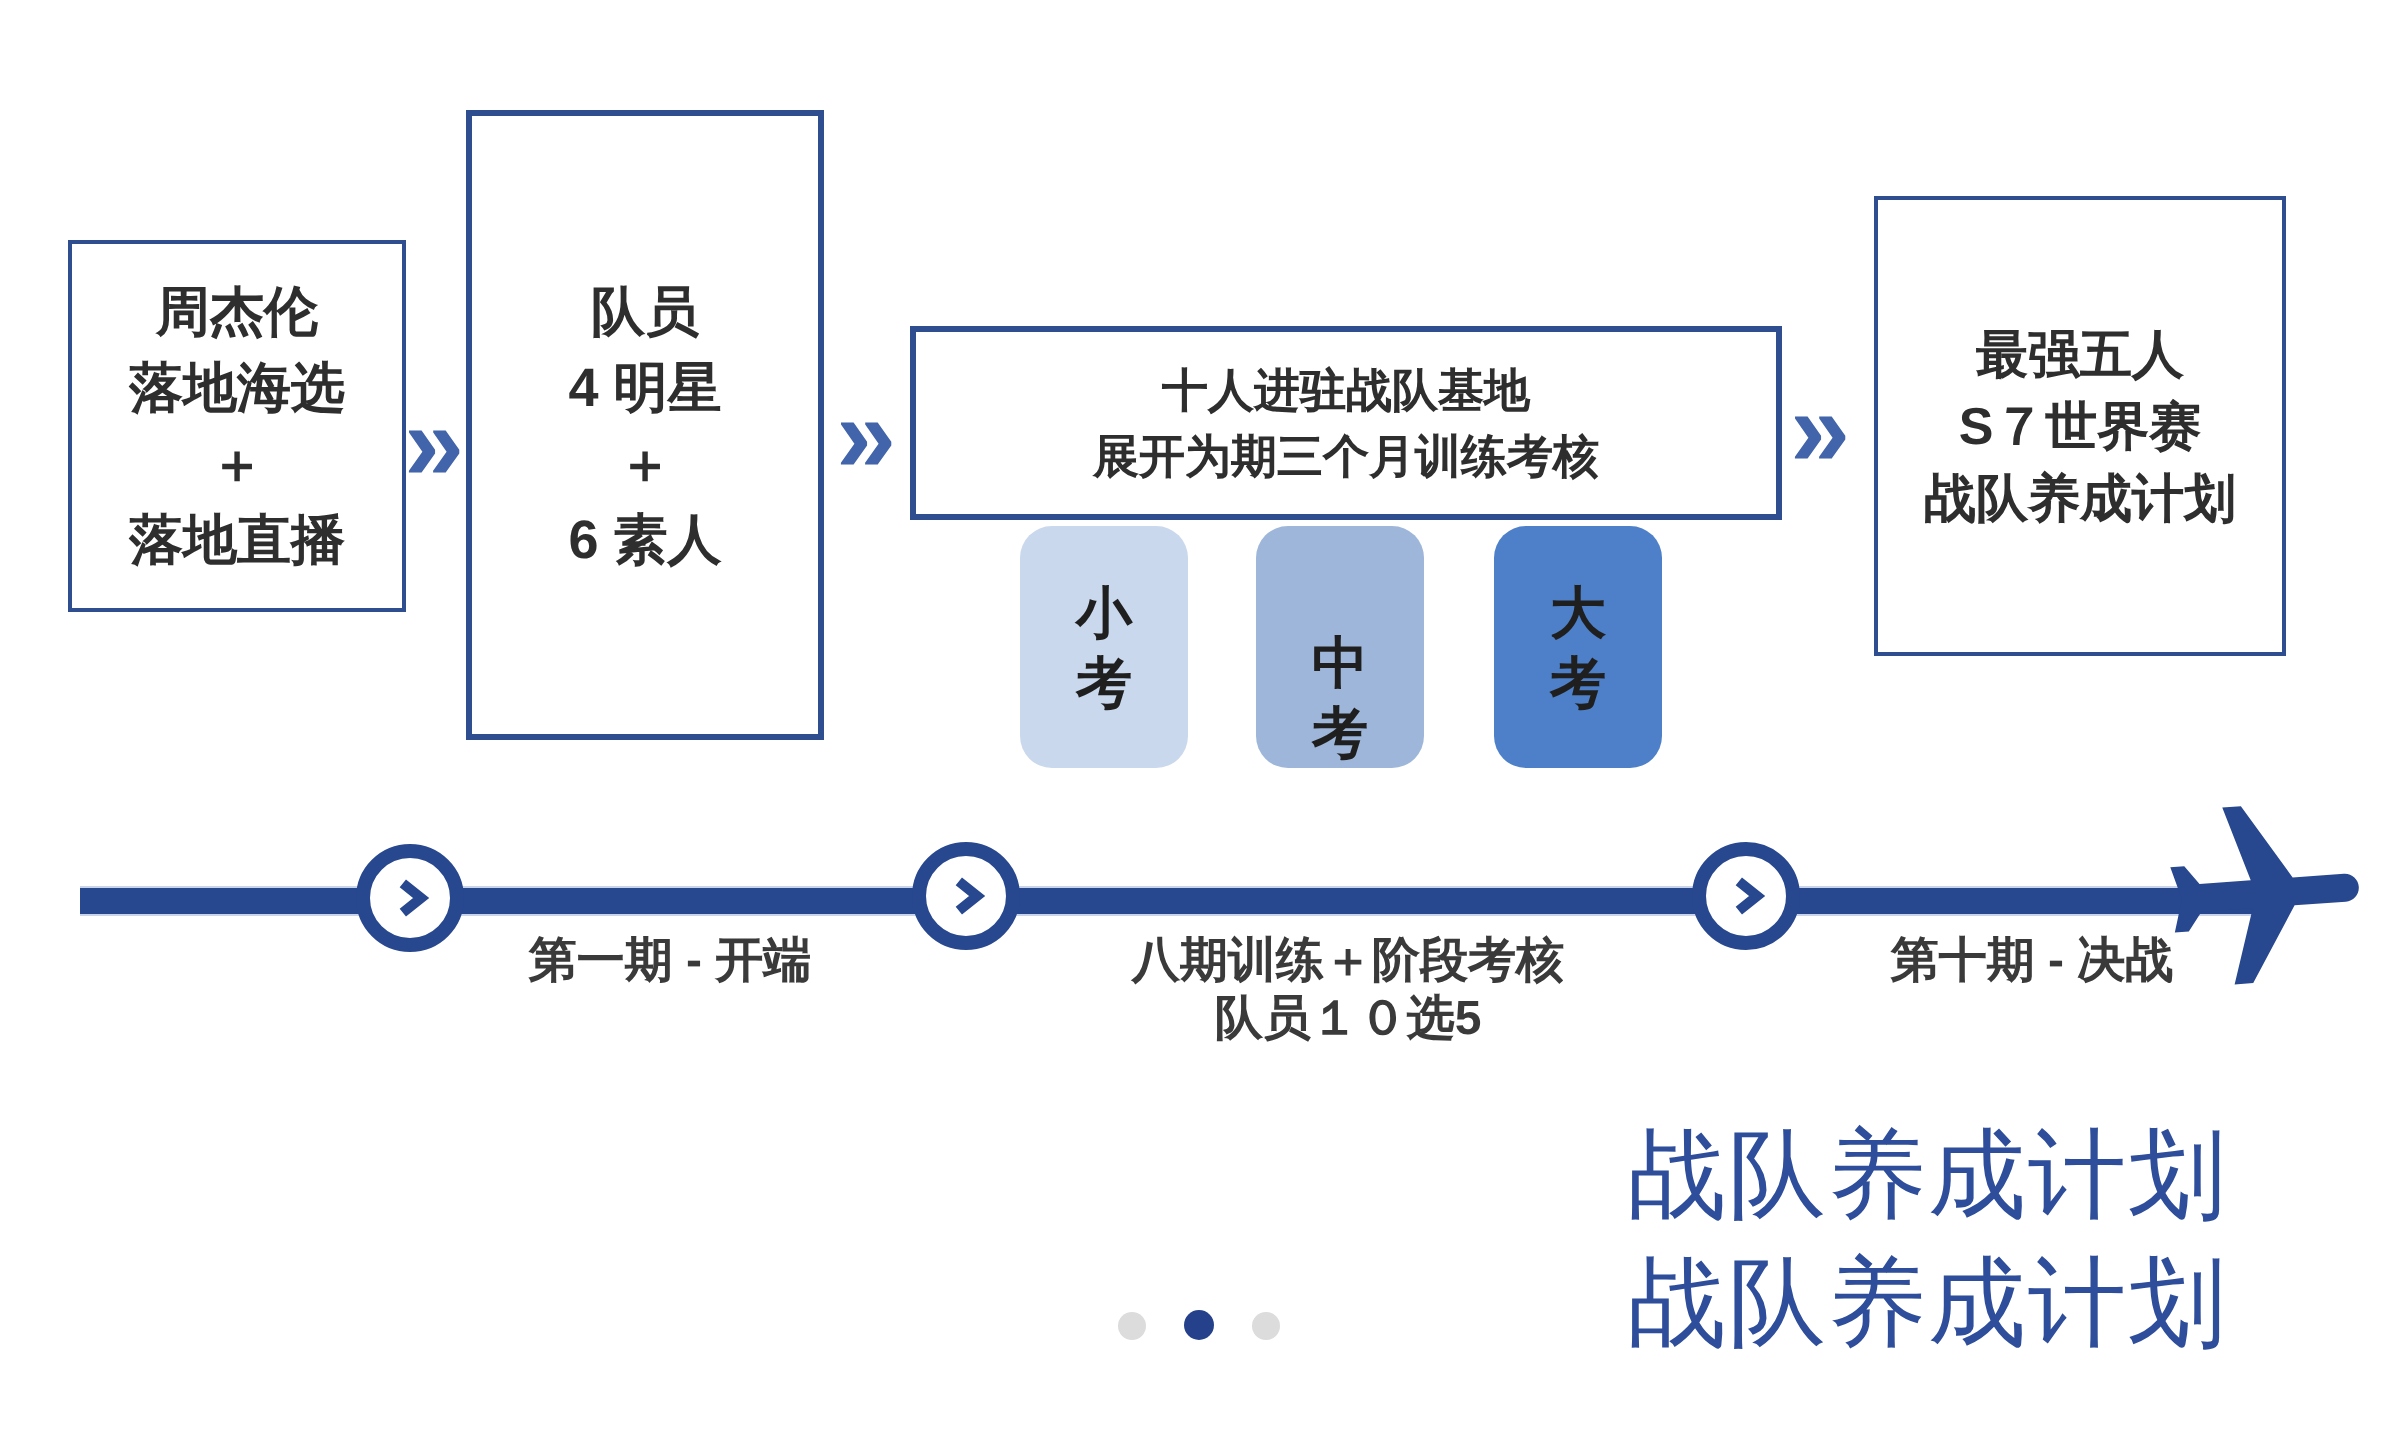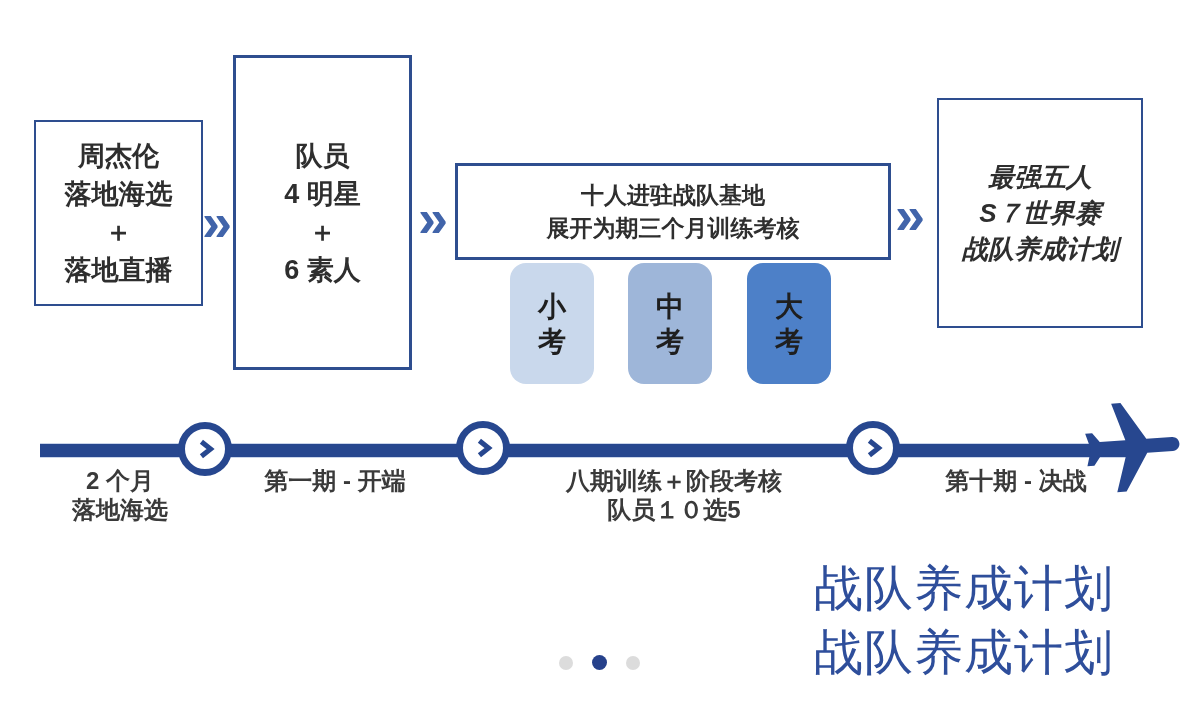--- a/index.html
+++ b/index.html
@@ -10,30 +10,30 @@
   
   .box{
     position:absolute;border:3px solid #2e4e8f;background:#ffffff;
     display:flex;align-items:center;justify-content:center;text-align:center;
     color:#2e2e2e;font-weight:600;
   }
   .box .bl{display:block;}
   .box1{left:34px;top:120px;width:165px;height:182px;border-width:2px;font-size:27px;line-height:38px;}
   .box2{left:233px;top:55px;width:173px;height:309px;font-size:27px;line-height:38px;}
   .box3{left:455px;top:163px;width:430px;height:91px;font-size:23px;line-height:33px;}
-  .box4{left:937px;top:98px;width:202px;height:226px;border-width:2px;font-size:26px;line-height:36px;font-style:italic;}
+  .box4{left:937px;top:98px;width:202px;height:226px;border-width:2px;font-size:26px;line-height:36px;}
   
   .exam{
     position:absolute;top:263px;width:84px;height:121px;border-radius:16px;
     display:flex;align-items:center;justify-content:center;text-align:center;
     font-size:28px;line-height:35px;color:#1f1f1f;font-weight:600;
   }
   .exam .stack{width:1.1em;word-break:break-all;}
   .exam-1{left:510px;background:#c9d8ec;}
-  .exam-2{left:628px;background:#9eb6d9;}
+  .exam-2{left:628px;background:#9eb6d9;align-items:flex-end;}
   .exam-3{left:747px;background:#4d80c8;}
   
   .conn{
     position:absolute;width:34px;height:56px;color:#4164aa;
     font-size:54px;line-height:52px;font-weight:700;text-align:center;
   }
   .conn1{left:200px;top:196px;}
   .conn2{left:416px;top:192px;}
   .conn3{left:893px;top:189px;}
   
@@ -141,24 +141,20 @@
   </div>
 
   <div class="plane">
     <svg width="122" height="112" viewBox="0 0 24 24">
       <g transform="rotate(86 12 12)">
         <path fill="#27478f" d="M21 16v-2l-8-5V3.5C13 2.67 12.33 2 11.5 2S10 2.67 10 3.5V9l-8 5v2l8-2.5V19l-2 1.5V22l3.5-1 3.5 1v-1.5L13 19v-5.5l8 2.5z"></path>
       </g>
     </svg>
   </div>
 
-  <div class="tl-label lbl1">
-    <span class="bl" style="display:block;">2 个月</span>
-    <span class="bl" style="display:block;">落地海选</span>
-  </div>
   <div class="tl-label lbl2">
     <span class="bl" style="display:block;">第一期 - 开端</span>
   </div>
   <div class="tl-label lbl3">
     <span class="bl" style="display:block;">八期训练＋阶段考核</span>
     <span class="bl" style="display:block;">队员１０选5</span>
   </div>
   <div class="tl-label lbl4">
     <span class="bl" style="display:block;">第十期 - 决战</span>
   </div>

